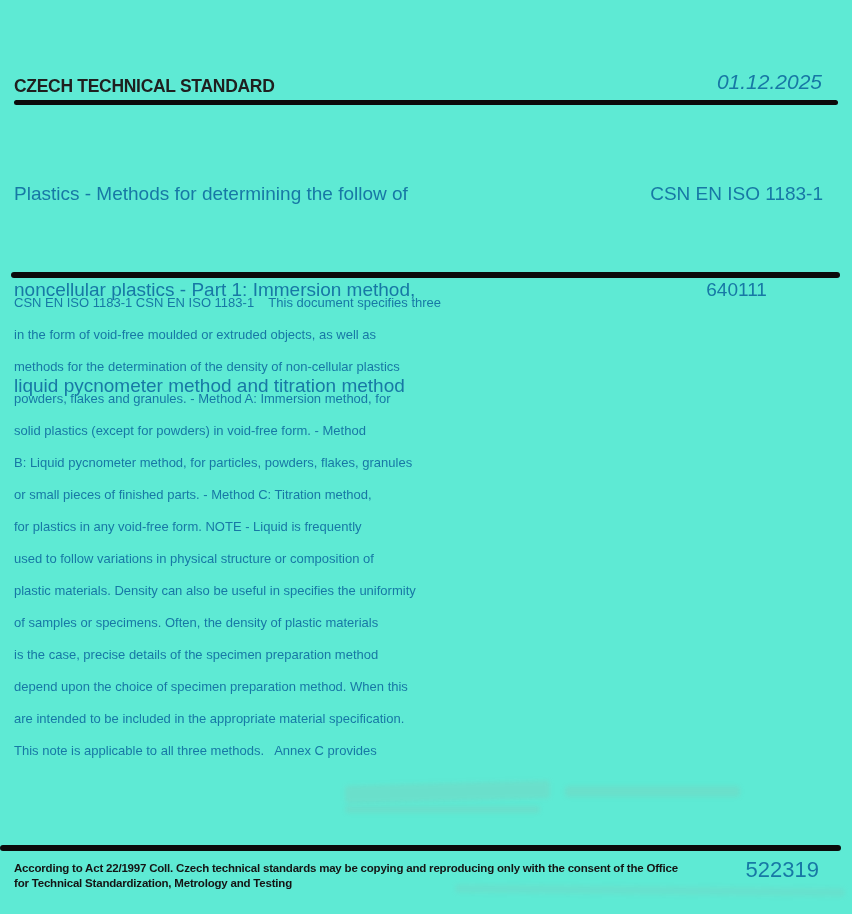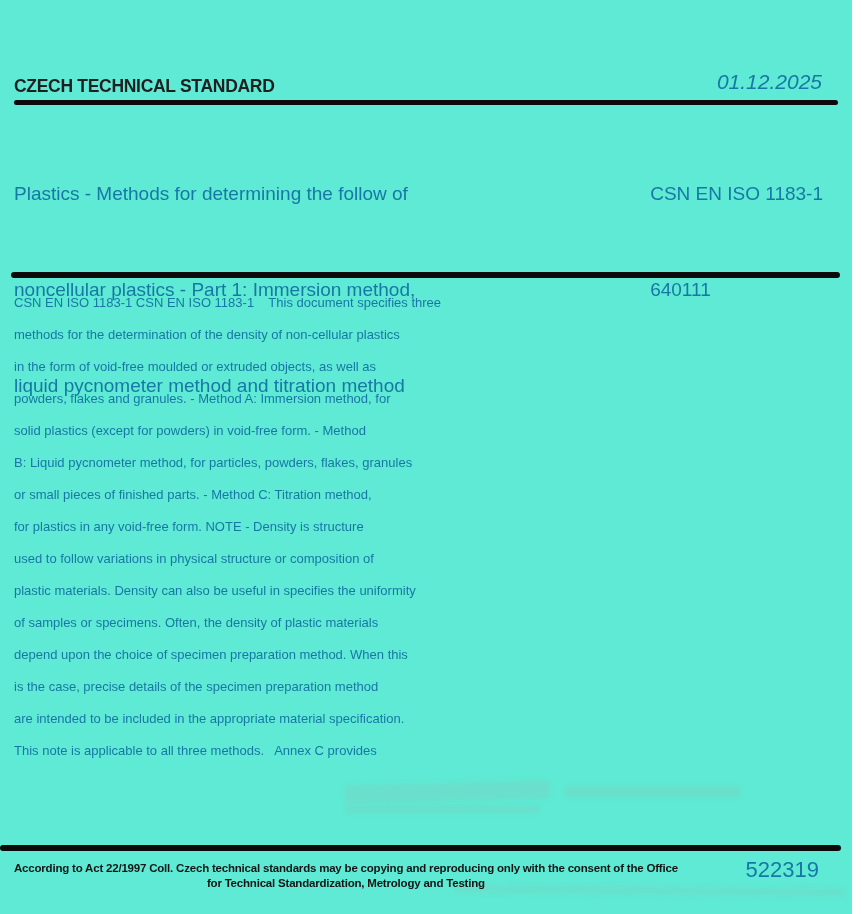--- a/index.html
+++ b/index.html
@@ -42,21 +42,21 @@
   .title-block {
     position: absolute;
     left: 14px; right: 29px; top: 114px;
     display: flex;
     justify-content: space-between;
     color: #1778a5;
     font-size: 19px;
     line-height: 32px;
   }
   .title-lines { text-align: left; white-space: pre; }
-  .code-lines  { text-align: left; white-space: pre; }
+  .code-lines  { text-align: center; white-space: pre; }
   
   .abstract {
     position: absolute;
     left: 14px; top: 287px;
     color: #1778a5;
     font-size: 13px;
     line-height: 32px;
   }
   .abstract .line { white-space: pre; }
   
@@ -83,21 +83,21 @@
   
   .legal {
     position: absolute;
     left: 14px; top: 861px;
     font-size: 11.5px;
     font-weight: bold;
     letter-spacing: -0.2px;
     line-height: 14.5px;
     color: #141414;
   }
-  .legal .legal-line { white-space: pre; text-align: center; }
+  .legal .legal-line { white-space: pre; }
   .doc-number {
     position: absolute;
     right: 33px; top: 857px;
     font-size: 22px;
     color: #1778a5;
     white-space: pre;
   }
 </style>
 </head>
 <body>
@@ -117,32 +117,32 @@
     <div class="code-lines">
       <div>CSN EN ISO 1183-1</div>
       <div>640111</div>
     </div>
   </div>
 
   <div class="rule rule-2"></div>
 
   <div class="abstract">
     <div class="line">CSN EN ISO 1183-1 CSN EN ISO 1183-1    This document specifies three</div>
+    <div class="line">in the form of void-free moulded or extruded objects, as well as</div>
     <div class="line">methods for the determination of the density of non-cellular plastics</div>
-    <div class="line">in the form of void-free moulded or extruded objects, as well as</div>
     <div class="line">powders, flakes and granules. - Method A: Immersion method, for</div>
     <div class="line">solid plastics (except for powders) in void-free form. - Method</div>
     <div class="line">B: Liquid pycnometer method, for particles, powders, flakes, granules</div>
     <div class="line">or small pieces of finished parts. - Method C: Titration method,</div>
-    <div class="line">for plastics in any void-free form. NOTE - Density is structure</div>
+    <div class="line">for plastics in any void-free form. NOTE - Liquid is frequently</div>
     <div class="line">used to follow variations in physical structure or composition of</div>
     <div class="line">plastic materials. Density can also be useful in specifies the uniformity</div>
     <div class="line">of samples or specimens. Often, the density of plastic materials</div>
+    <div class="line">is the case, precise details of the specimen preparation method</div>
     <div class="line">depend upon the choice of specimen preparation method. When this</div>
-    <div class="line">is the case, precise details of the specimen preparation method</div>
     <div class="line">are intended to be included in the appropriate material specification.</div>
     <div class="line">This note is applicable to all three methods.   Annex C provides</div>
   </div>
 
   <div class="ghost ghost-1"></div>
   <div class="ghost ghost-2"></div>
   <div class="ghost ghost-3"></div>
   <div class="ghost ghost-4"></div>
 
 

